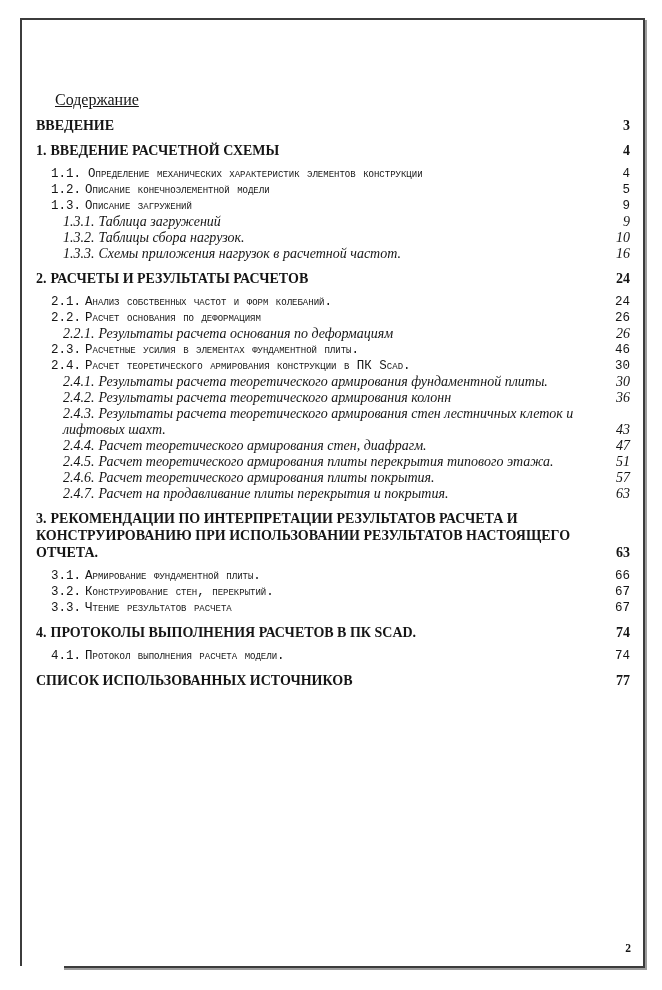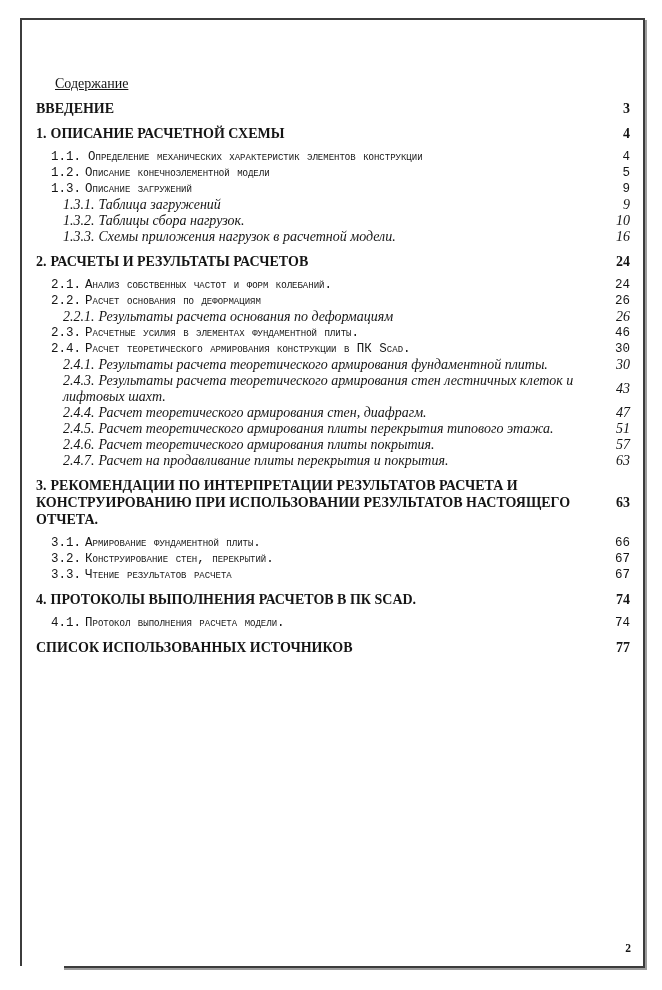--- a/index.html
+++ b/index.html
@@ -21,25 +21,25 @@
   }
   
   .gap-patch {
     position: absolute;
     left: -2px; bottom: -4px;
     width: 44px; height: 4px;
     background: #ffffff;
   }
   .toc { padding: 56px 13px 0 14px; }
   .toc-heading {
-    margin: 0 0 6px 19px;
-    font-size: 14px;
+    margin: 15px 0 6px 19px;
+    font-size: 16px;
     text-decoration: underline;
   }
-  .row { display: flex; align-items: center; line-height: 16px; }
+  .row { display: flex; align-items: flex-end; line-height: 16px; }
   .row .t { flex: 1; }
   .row .pg { margin-left: 10px; white-space: nowrap; }
   .num { margin-right: 4px; }
   .num:empty { margin-right: 0; }
   .row.tab .num { display: inline-block; min-width: 33px; }
   .l1 { font-weight: bold; font-size: 14px; line-height: 17px; margin-top: 8px; margin-bottom: 7px; }
   .l2 { font-size: 12.5px; font-variant: small-caps; padding-left: 15px; font-family: Liberation Mono, monospace; }
   .l3 { font-size: 14px; font-style: italic; padding-left: 27px; }
   .footer-page {
     position: absolute;
@@ -52,21 +52,21 @@
 
 <div class="sheet">
   <div class="toc">
     <div class="toc-heading">Содержание</div>
 
   <div class="row l1">
         <span class="t"><span class="num"></span><span>ВВЕДЕНИЕ</span></span>
         <span class="pg">3</span>
       </div>
       <div class="row l1">
-        <span class="t"><span class="num">1.</span><span>ОПИСАНИЕ РАСЧЕТНОЙ СХЕМЫ</span></span>
+        <span class="t"><span class="num">1.</span><span>ВВЕДЕНИЕ РАСЧЕТНОЙ СХЕМЫ</span></span>
         <span class="pg">4</span>
       </div>
       <div class="row l2 tab">
         <span class="t"><span class="num">1.1.</span><span>Определение механических характеристик элементов конструкции</span></span>
         <span class="pg">4</span>
       </div>
       <div class="row l2">
         <span class="t"><span class="num">1.2.</span><span>Описание конечноэлементной модели</span></span>
         <span class="pg">5</span>
       </div>
@@ -76,21 +76,21 @@
       </div>
       <div class="row l3">
         <span class="t"><span class="num">1.3.1.</span><span>Таблица загружений</span></span>
         <span class="pg">9</span>
       </div>
       <div class="row l3">
         <span class="t"><span class="num">1.3.2.</span><span>Таблицы сбора нагрузок.</span></span>
         <span class="pg">10</span>
       </div>
       <div class="row l3">
-        <span class="t"><span class="num">1.3.3.</span><span>Схемы приложения нагрузок в расчетной модели.</span></span>
+        <span class="t"><span class="num">1.3.3.</span><span>Схемы приложения нагрузок в расчетной частот.</span></span>
         <span class="pg">16</span>
       </div>
       <div class="row l1">
         <span class="t"><span class="num">2.</span><span>РАСЧЕТЫ И РЕЗУЛЬТАТЫ РАСЧЕТОВ</span></span>
         <span class="pg">24</span>
       </div>
       <div class="row l2">
         <span class="t"><span class="num">2.1.</span><span>Анализ собственных частот и форм колебаний.</span></span>
         <span class="pg">24</span>
       </div>
@@ -106,20 +106,24 @@
         <span class="t"><span class="num">2.3.</span><span>Расчетные усилия в элементах фундаментной плиты.</span></span>
         <span class="pg">46</span>
       </div>
       <div class="row l2">
         <span class="t"><span class="num">2.4.</span><span>Расчет теоретического армирования конструкции в ПК Scad.</span></span>
         <span class="pg">30</span>
       </div>
       <div class="row l3">
         <span class="t"><span class="num">2.4.1.</span><span>Результаты расчета теоретического армирования фундаментной плиты.</span></span>
         <span class="pg">30</span>
+      </div>
+      <div class="row l3">
+        <span class="t"><span class="num">2.4.2.</span><span>Результаты расчета теоретического армирования колонн</span></span>
+        <span class="pg">36</span>
       </div>
       <div class="row l3">
         <span class="t"><span class="num">2.4.3.</span><span>Результаты расчета теоретического армирования стен лестничных клеток и лифтовых шахт.</span></span>
         <span class="pg">43</span>
       </div>
       <div class="row l3">
         <span class="t"><span class="num">2.4.4.</span><span>Расчет теоретического армирования стен, диафрагм.</span></span>
         <span class="pg">47</span>
       </div>
       <div class="row l3">

